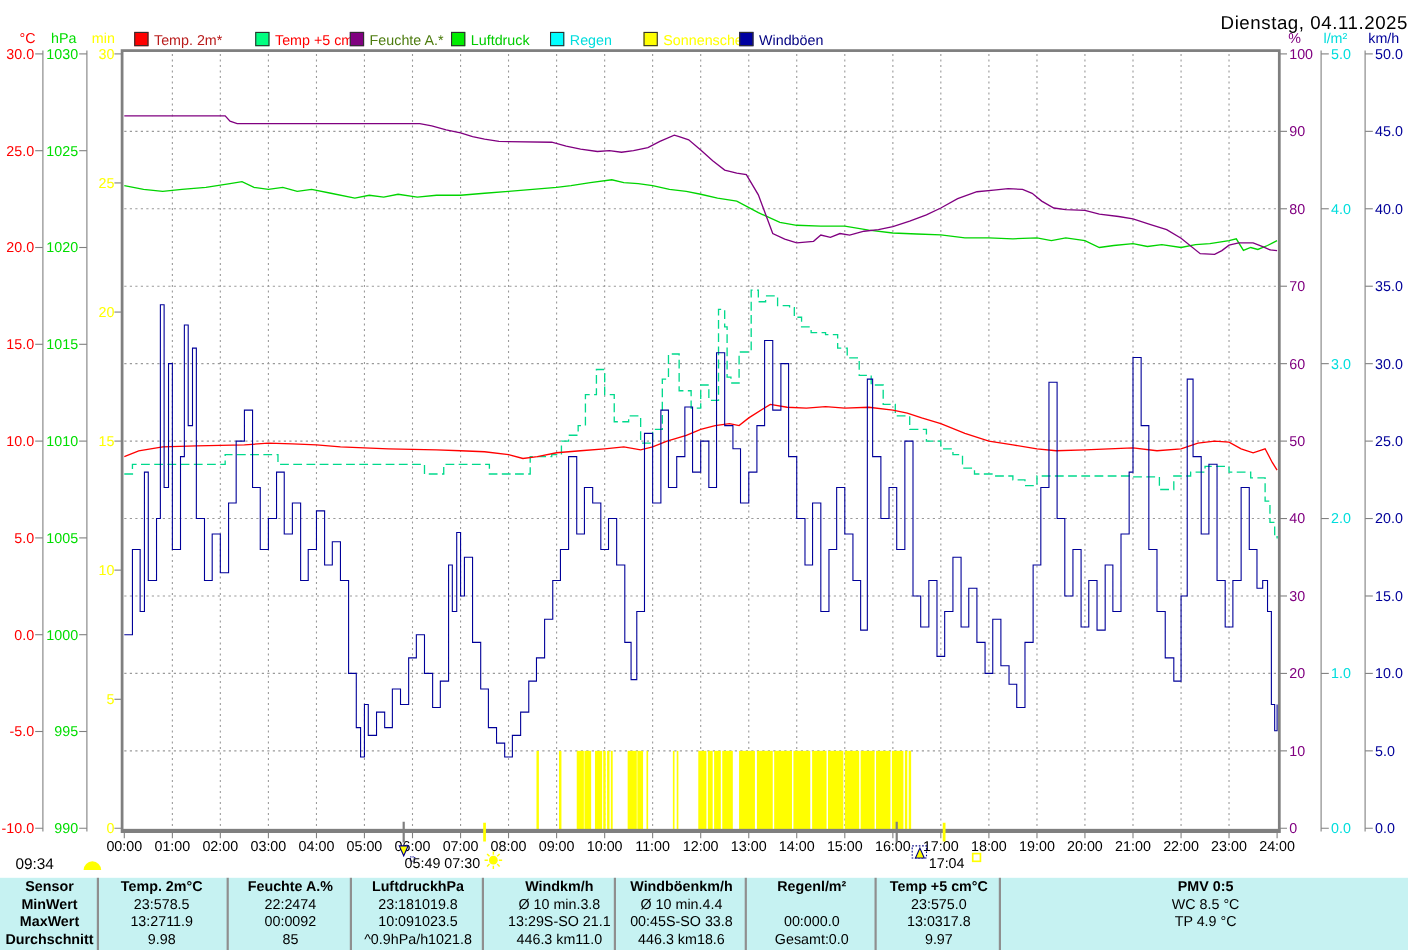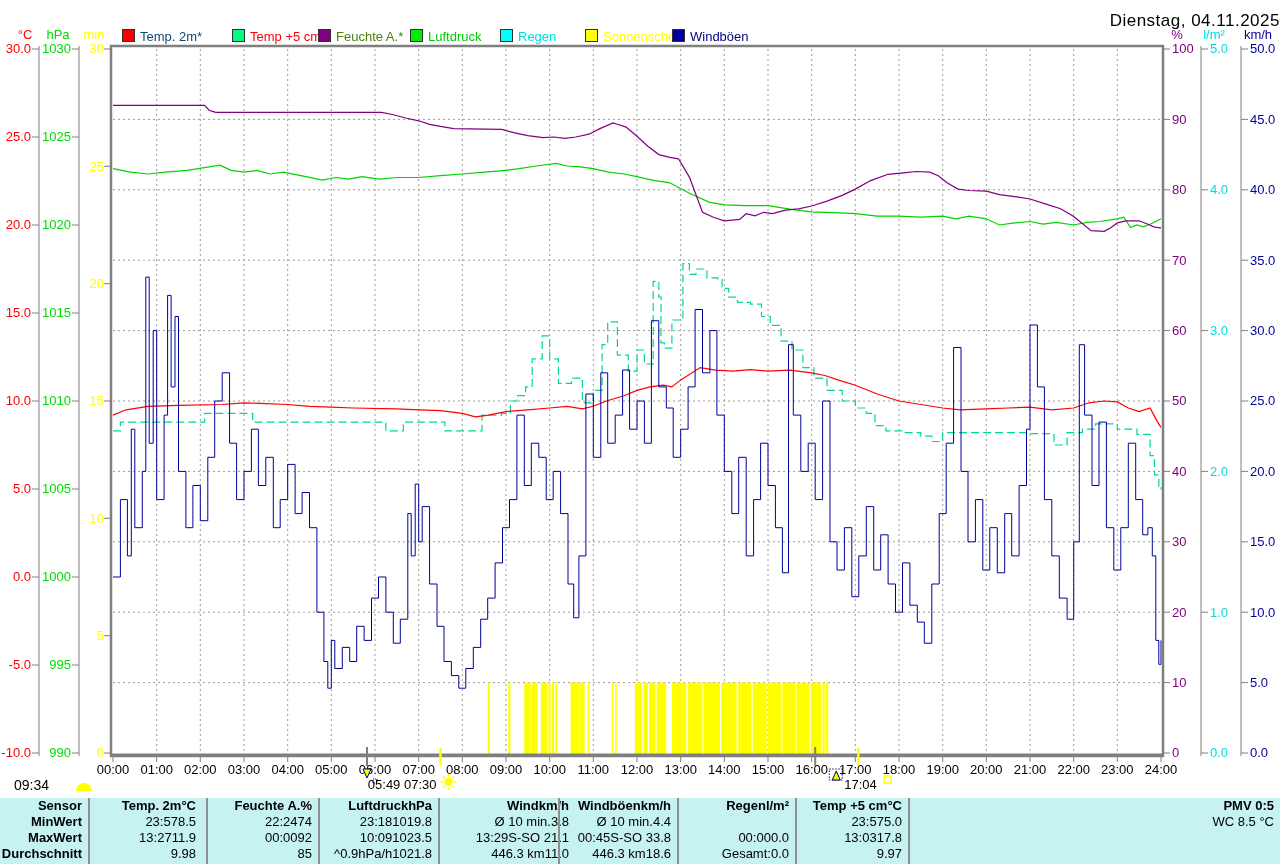--- a/index.html
+++ b/index.html
@@ -9,31 +9,31 @@
          font-size:17px;color:#000;letter-spacing:.5px;}
   #chart{position:absolute;top:0;left:0;}
   #chart text{font-family:"Liberation Sans",sans-serif;}
   #legend .leg-item{position:absolute;top:29px;height:15px;white-space:nowrap;font-size:13px;}
   #legend .sq{display:inline-block;width:11px;height:11px;border:1px solid #303030;
               vertical-align:-1px;margin-right:5px;}
   #ftable{position:absolute;left:0;top:798px;width:1280px;height:66px;}
   .fcol{position:absolute;top:0;height:66px;box-sizing:border-box;}
   .fcol + .fcol{border-left:2px solid #8f8f8f;}
   .frow{height:16px;line-height:16px;font-size:13px;color:#000;display:flex;
-        justify-content:flex-end;padding:0 6px 0 8px;white-space:nowrap;overflow:hidden;}
+        justify-content:center;padding:0 6px 0 8px;white-space:nowrap;overflow:hidden;}
   .frow.hdr, .frow .b{font-weight:bold;}
   .frow span{display:inline-block;}
 </style>
 </head>
 <body>
 
 <div class="screen">
   <div class="title">Dienstag, 04.11.2025</div>
   <div id="legend">
-      <span class="leg-item" style="left:122px"><span class="sq" style="background:#ff0000"></span><span style="color:#0c4a6e">Temp. 2m*</span></span>
+      <span class="leg-item" style="left:122px"><span class="sq" style="background:#ff0000"></span><span style="color:#b91c1c">Temp. 2m*</span></span>
       <span class="leg-item" style="left:232px"><span class="sq" style="background:#00ff80"></span><span style="color:#ff0000">Temp +5 cm</span></span>
       <span class="leg-item" style="left:318px"><span class="sq" style="background:#800080"></span><span style="color:#4d7c0f">Feuchte A.*</span></span>
       <span class="leg-item" style="left:410px"><span class="sq" style="background:#00ee00"></span><span style="color:#00cc00">Luftdruck</span></span>
       <span class="leg-item" style="left:500px"><span class="sq" style="background:#00ffff"></span><span style="color:#00dddd">Regen</span></span>
       <span class="leg-item" style="left:585px"><span class="sq" style="background:#ffff00"></span><span style="color:#ffff00">Sonnenschein</span></span>
       <span class="leg-item" style="left:672px"><span class="sq" style="background:#0000a0"></span><span style="color:#000080">Windböen</span></span>
     </div>
   <svg id="chart" width="1280" height="798" viewBox="0 0 1280 798" xmlns="http://www.w3.org/2000/svg">
       <g>
         <line x1="113" y1="119.4" x2="1161" y2="119.4" stroke="#9a9a9a" stroke-width="1" stroke-dasharray="2 3"></line>
@@ -474,15 +474,19 @@
       </div>
       <div class="fcol" style="left:908px;width:372px">
         <div class="frow hdr">
           <span>PMV 0:5</span>
           <span></span>
         </div>
         <div class="frow">
           <span class="">WC 8.5 °C</span>
           <span></span>
         </div>
+        <div class="frow">
+          <span class="">TP 4.9 °C</span>
+          <span></span>
+        </div>
       </div>
     </div>
 </div>
 
 </body></html>

